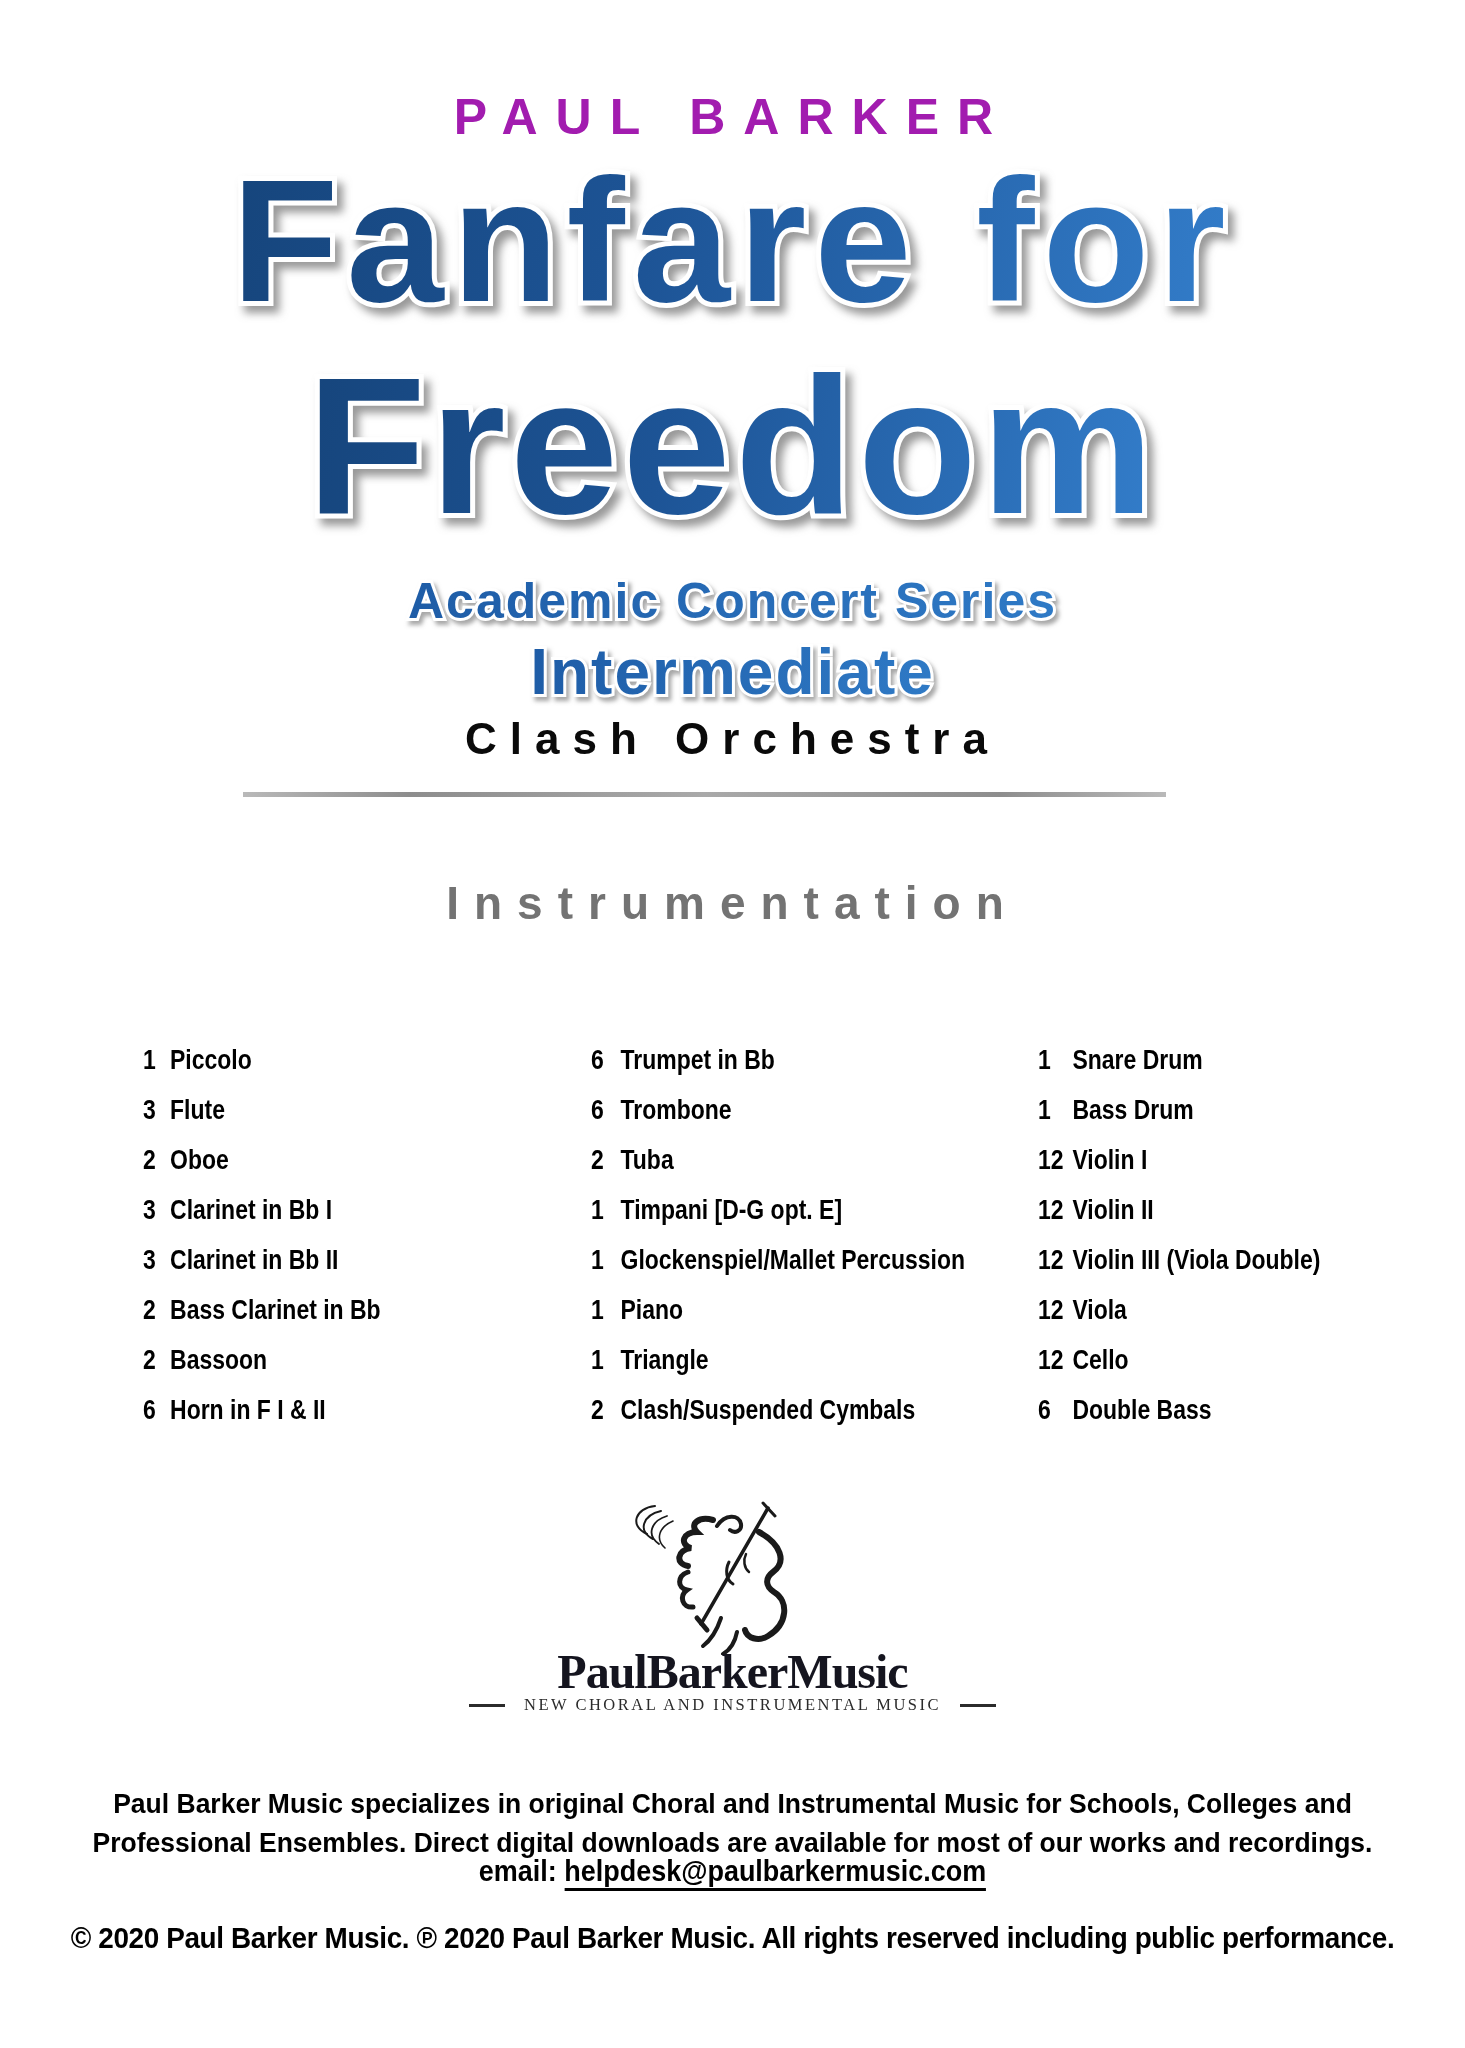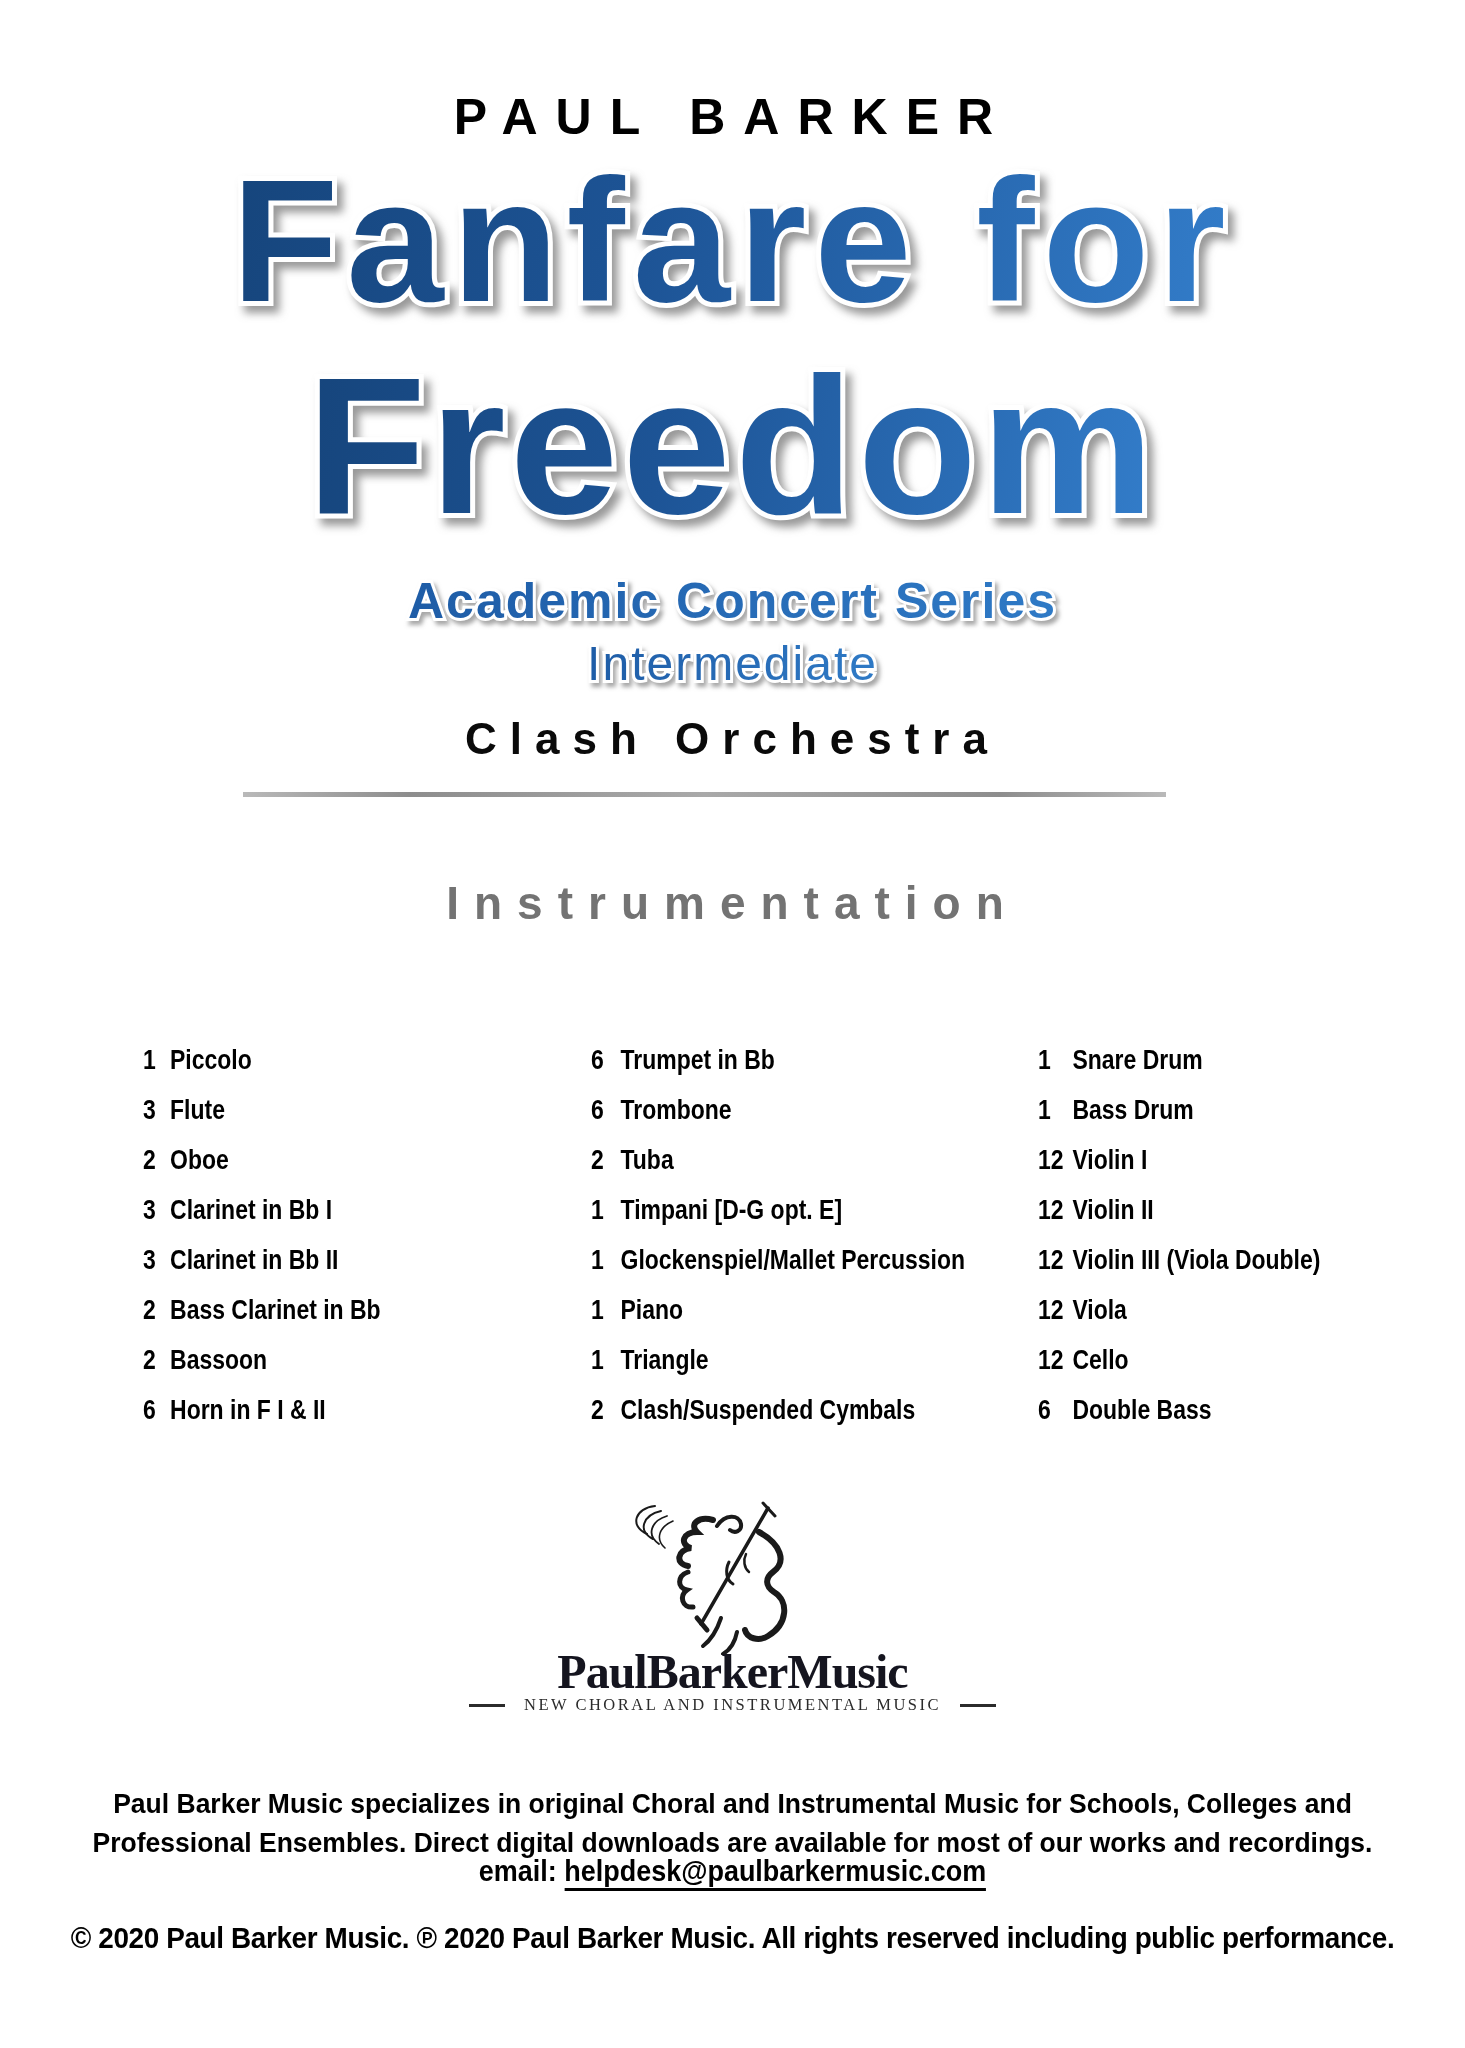--- a/index.html
+++ b/index.html
@@ -8,28 +8,28 @@
     width:1465px;height:2048px;
     margin:0 auto;
     background:#ffffff;
     overflow:hidden;
     font-family:"Liberation Sans",sans-serif;
     color:#000;
   }
   .abs{position:absolute;left:0;right:0;text-align:center;white-space:nowrap;}
 
   
-  .author{top:88px;font-size:50px;font-weight:600;letter-spacing:18px;color:#000000;}
+  .author{top:88px;font-size:50px;font-weight:600;letter-spacing:18px;color:#a21caf;}
 
   .title-row{line-height:1;filter:drop-shadow(6px 7px 4px rgba(70,70,70,0.55));}
   .t1{top:153px;font-size:175px;letter-spacing:8px;font-weight:bold;}
   .t2{top:348px;font-size:195px;letter-spacing:4px;font-weight:bold;}
   .sub-row{line-height:1;filter:drop-shadow(3px 4px 2px rgba(80,80,80,0.5));}
   .s1{top:576px;font-size:50px;font-weight:bold;letter-spacing:2px;}
-  .s2{top:640px;font-size:48px;font-weight:normal;letter-spacing:2px;}
+  .s2{top:640px;font-size:64px;font-weight:bold;letter-spacing:2px;}
 
   .outlined{position:relative;display:inline-block;line-height:1;}
   .outlined .stroke{color:#fff;-webkit-text-stroke:10px #fff;}
   .sub-row .outlined .stroke{-webkit-text-stroke:6px #fff;}
   .outlined .fill{
     position:absolute;left:0;top:0;
     color:#1d5aa2;
     background:linear-gradient(100deg,#16457c 0%,#1d5496 42%,#337dca 100%);
     -webkit-background-clip:text;background-clip:text;
     -webkit-text-fill-color:transparent;

